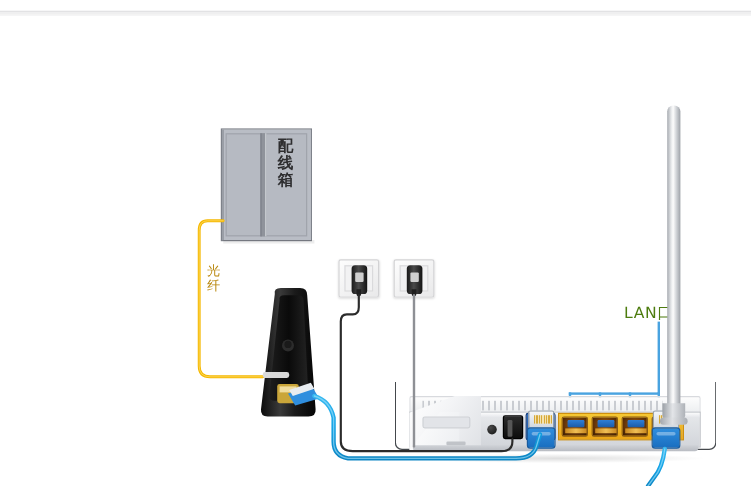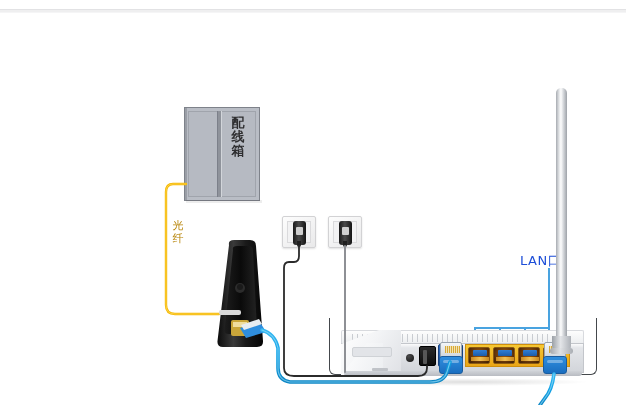--- a/index.html
+++ b/index.html
@@ -166,21 +166,21 @@
     background:linear-gradient(90deg,#9ba0a6,#e3e5e8 45%,#aeb2b8);
     border-radius:0 0 4px 4px;
   }
   .antenna-collar{
     position:absolute;left:550px;top:348px;width:23px;height:6px;
     background:linear-gradient(90deg,#a3a7ad,#dfe1e4 45%,#a9adb3);border-radius:3px;
   }
 
   
   .lan-label{
-    position:absolute;left:520px;top:252px;font-size:13px;color:#1d4ed8;
+    position:absolute;left:520px;top:252px;font-size:13px;color:#4d7c0f;
     letter-spacing:.5px;white-space:nowrap;
   }
   .leader{position:absolute;background:#49a3e0;}
   .leader-v{width:1.5px;}
   .leader-h{height:1.5px;}
 
   
   .cables{position:absolute;left:0;top:0;width:626px;height:405px;pointer-events:none;}
 </style>
 </head>

